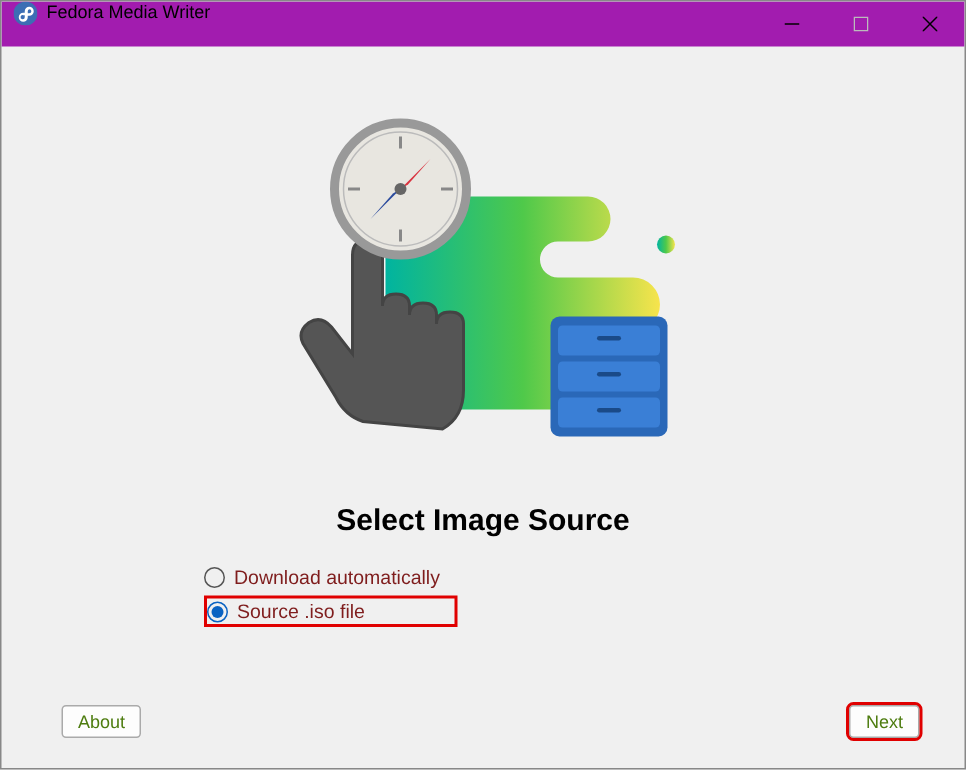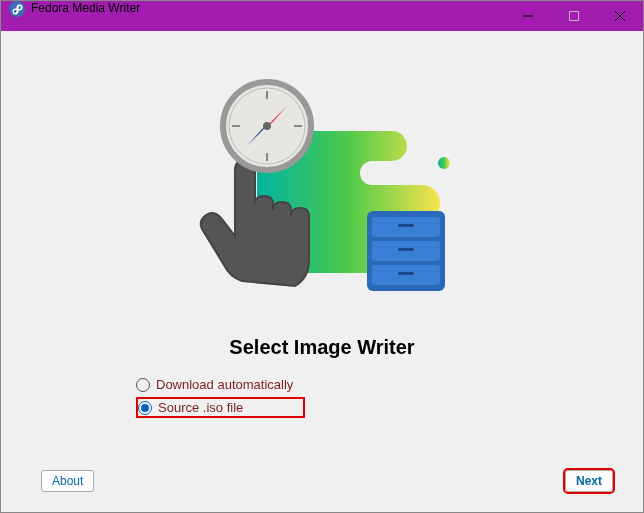--- a/index.html
+++ b/index.html
@@ -110,27 +110,26 @@
   right: 30px;
   display: flex;
   justify-content: space-between;
 }
 .btn {
   background: #fdfdfd;
   border: 1px solid #aaa;
   border-radius: 3px;
   padding: 3px 10px;
   font-size: 12px;
-  color: #0369a1;
+  color: #4d7c0f;
   cursor: pointer;
 }
 .btn.next-hl {
   outline: 2px solid #e00000;
   outline-offset: 0;
-  font-weight: bold;
 }
 </style>
 </head>
 <body>
 
 <div class="titlebar">
   <span class="app-icon">
     <svg viewBox="0 0 16 16" width="16" height="16">
       <circle cx="8" cy="8" r="8" fill="#3c6eb4"></circle>
       <path d="M10.5 3.5a3 3 0 0 0-3 3v1h-1a3 3 0 1 0 3 3v-1h1a3 3 0 1 0 0-6zm0 1.6a1.4 1.4 0 1 1 0 2.8h-1v-1.4a1.4 1.4 0 0 1 1-1.4zM6.5 9.1h1v1.4a1.4 1.4 0 1 1-1-1.4z" fill="#fff"></path>
@@ -200,21 +199,21 @@
         <rect x="200" y="146" width="68" height="20" rx="3" fill="#3a7fd6"></rect>
         <rect x="200" y="170" width="68" height="20" rx="3" fill="#3a7fd6"></rect>
         <rect x="200" y="194" width="68" height="20" rx="3" fill="#3a7fd6"></rect>
         <rect x="226" y="153" width="16" height="3" rx="1.5" fill="#1a4a88"></rect>
         <rect x="226" y="177" width="16" height="3" rx="1.5" fill="#1a4a88"></rect>
         <rect x="226" y="201" width="16" height="3" rx="1.5" fill="#1a4a88"></rect>
       </g>
     </svg>
   </div>
 
-  <div class="heading">Select Image Writer</div>
+  <div class="heading">Select Image Source</div>
 
   <div class="options">
     <label class="radio-row">
       <span class="radio-vis"></span>
       <span>Download automatically</span>
     </label>
     <label class="radio-row selected highlight">
       <span class="radio-vis"></span>
       <span>Source .iso file</span>
     </label>

